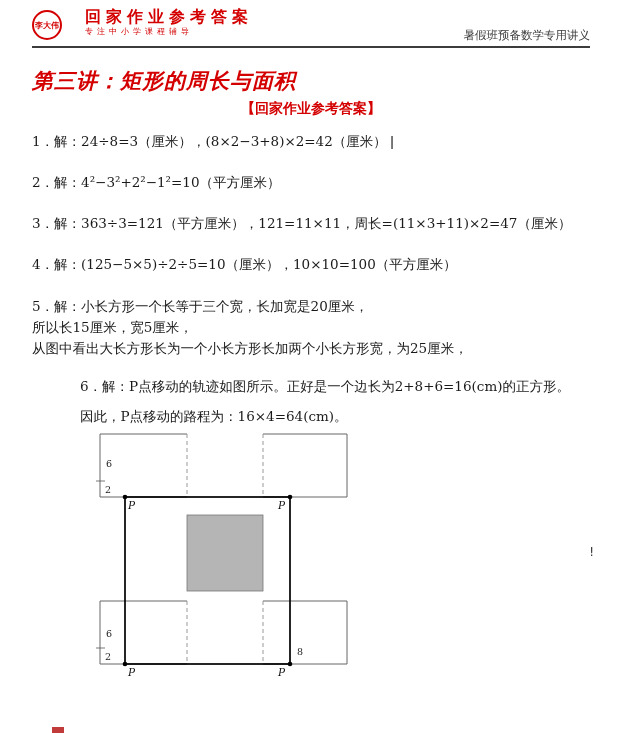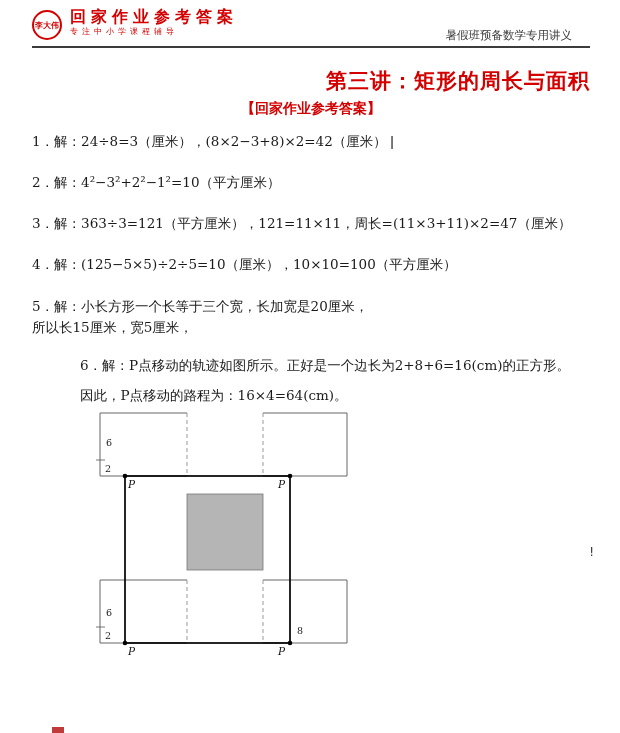--- a/index.html
+++ b/index.html
@@ -5,32 +5,32 @@
   html,body{margin:0;padding:0;}
   body{
     width:620px;height:733px;position:relative;background:#ffffff;
     font-family:"DejaVu Serif","Liberation Serif",serif;color:#1a1a1a;
     overflow:hidden;
   }
   .page{position:absolute;inset:0;padding:8px 30px 0 32px;box-sizing:border-box;}
 
   
   .hdr{position:relative;height:38px;border-bottom:2px solid #3c3c3c;}
-  .brand{display:flex;align-items:flex-start;gap:8px;}
+  .brand{display:flex;align-items:flex-start;gap:23px;}
   .seal{width:30px;height:30px;border:2px solid var(--accent);border-radius:50%;
         display:flex;align-items:center;justify-content:center;box-sizing:border-box;margin-top:2px;}
   .seal-txt{color:var(--accent);font-size:8px;font-weight:bold;line-height:1;}
   .brand-main{color:var(--accent);font-weight:bold;font-size:16px;letter-spacing:5px;line-height:18px;}
   .brand-sub{color:var(--accent);font-size:8px;letter-spacing:4px;}
-  .hdr-note{position:absolute;right:18px;bottom:3px;font-size:11.5px;color:#3a3a3a;}
+  .hdr-note{position:absolute;right:0;bottom:3px;font-size:11.5px;color:#3a3a3a;}
 
   
-  .title{margin:18px 0 0;text-align:right;color:var(--accent);
+  .title{margin:18px 0 0;text-align:left;color:var(--accent);
          font-family:"DejaVu Sans","Liberation Sans",sans-serif;
-         font-size:21px;font-weight:bold;letter-spacing:1px;line-height:30px;}
+         font-size:21px;font-weight:bold;letter-spacing:1px;line-height:30px;font-style:italic;}
   .subtitle{margin:2px 0 0;text-align:center;color:var(--accent);
             font-family:"DejaVu Sans","Liberation Sans",sans-serif;
             font-size:14px;font-weight:bold;line-height:20px;}
 
   
   #solutions{margin-top:14px;font-size:13.5px;}
   .sol-item{margin-bottom:22px;}
   .sol-line{line-height:19px;white-space:nowrap;}
   .sol-item-5{margin-bottom:12px;}
   .sol-item-5 .sol-line{line-height:21px;}
@@ -83,20 +83,21 @@
       </div>
       <div class="sol-item sol-item-3">
         <div class="sol-line">3．解：363÷3=121（平方厘米），121=11×11，周长=(11×3+11)×2=47（厘米）</div>
       </div>
       <div class="sol-item sol-item-4">
         <div class="sol-line">4．解：(125−5×5)÷2÷5=10（厘米），10×10=100（平方厘米）</div>
       </div>
       <div class="sol-item sol-item-5">
         <div class="sol-line">5．解：小长方形一个长等于三个宽，长加宽是20厘米，</div>
         <div class="sol-line">所以长15厘米，宽5厘米，</div>
+        <div class="sol-line">从图中看出大长方形长为一个小长方形长加两个小长方形宽，为25厘米，</div>
       </div>
       <div class="sol-item sol-item-6">
         <div class="sol-line">6．解：P点移动的轨迹如图所示。正好是一个边长为2+8+6=16(cm)的正方形。</div>
         <div class="sol-line">因此，P点移动的路程为：16×4=64(cm)。</div>
       </div>
     </main>
 
   <figure class="fig">
     <svg width="258" height="250" viewBox="0 0 258 250">
 

